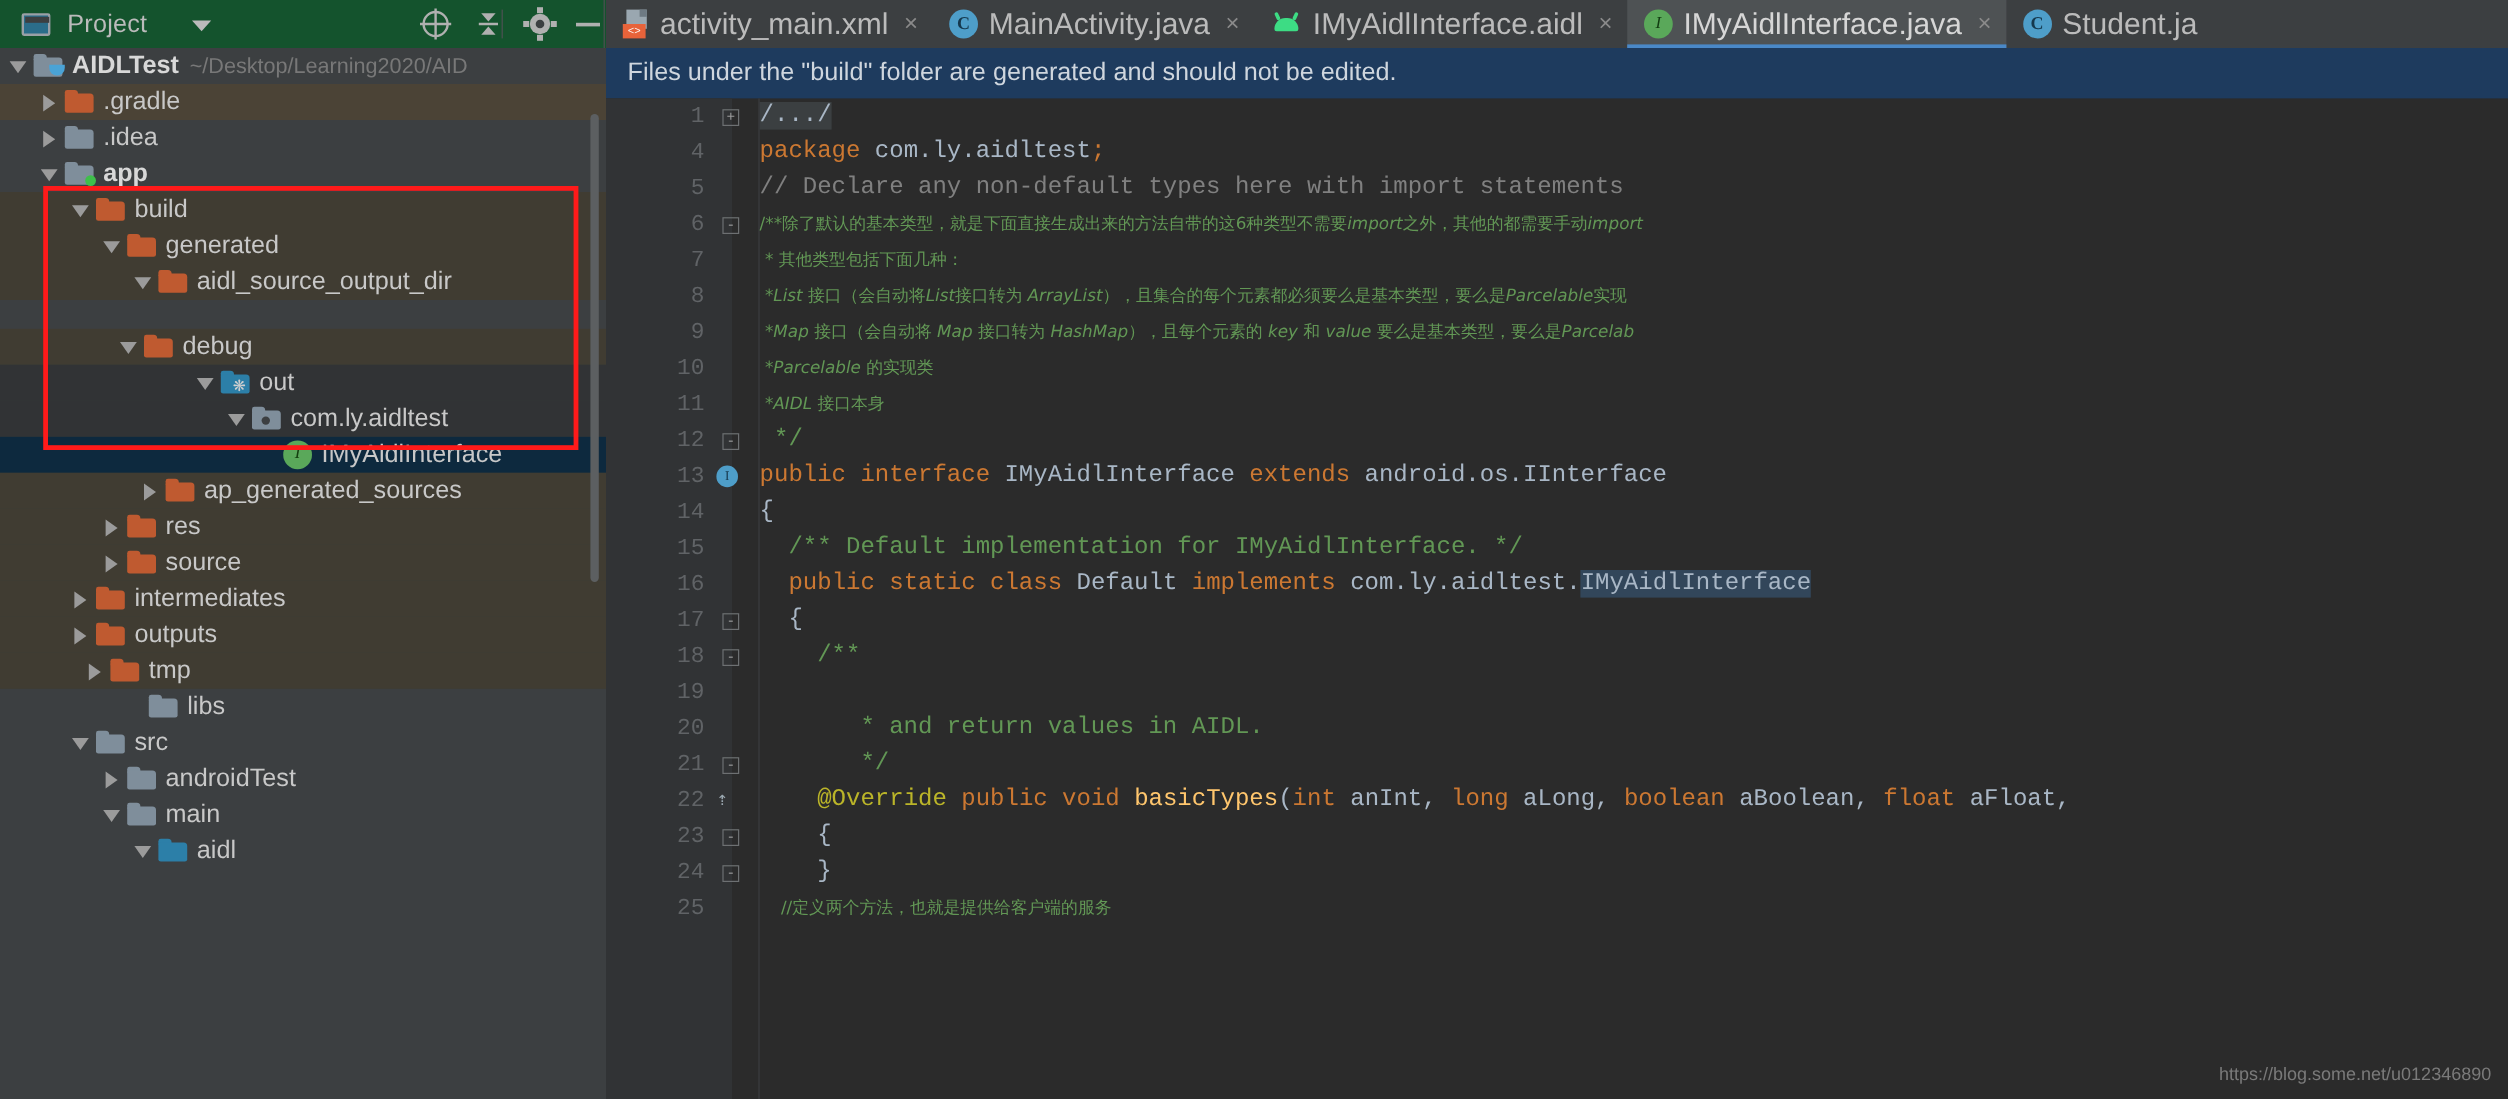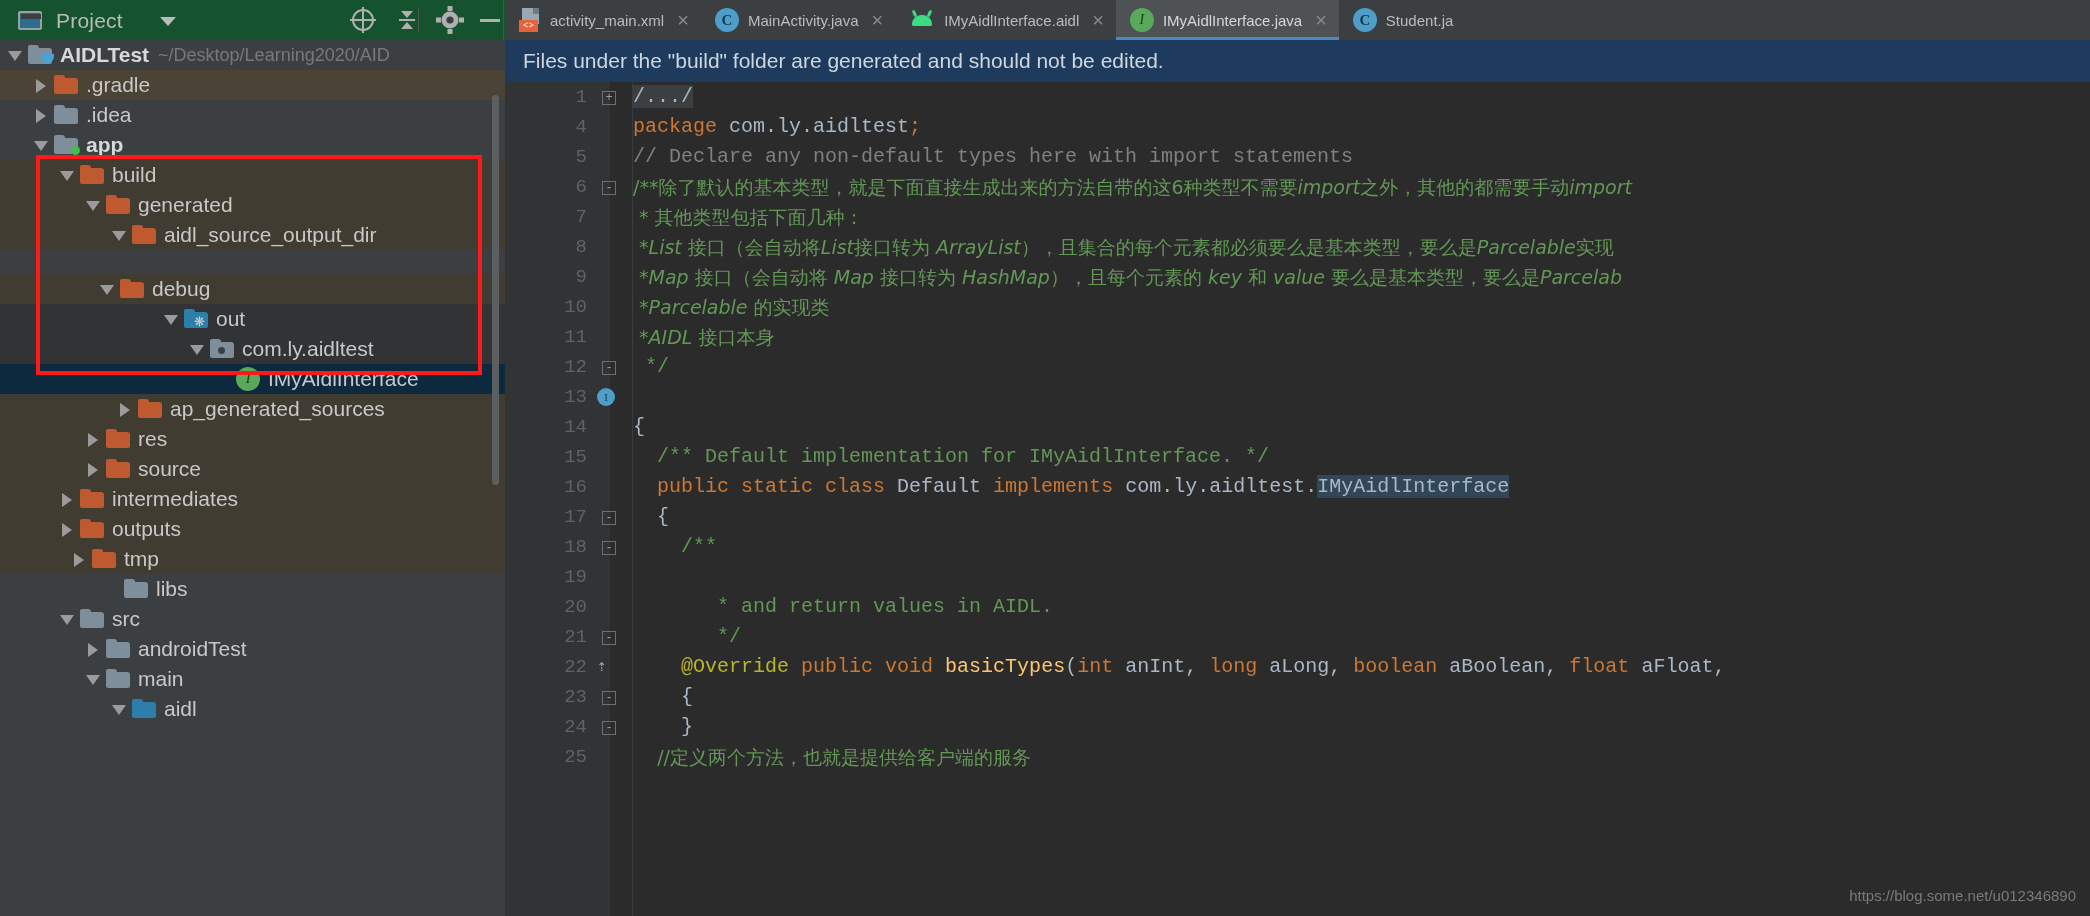--- a/index.html
+++ b/index.html
@@ -28,21 +28,21 @@
   .ico-collapse { left:387px; }
   .ico-gear { left:430px; }
   .ico-min { left:470px; }
   .tb-sep { position:absolute; top:8px; width:1px; height:24px; background:#4e5254; }
 
   
   .tabstrip { position:absolute; left:505px; top:0; width:1585px; height:40px; background:#3c3f41;
               display:flex; align-items:stretch; overflow:hidden; }
   .tab { display:flex; align-items:center; gap:9px; padding:0 12px 0 14px; height:40px; position:relative; }
   .tab.active { background:#4e5254; }
-  .tab .tab-label { font-size:15px; color:#bbbbbb; white-space:nowrap; }
+  .tab .tab-label { font-size:25px; color:#bbbbbb; white-space:nowrap; }
   .tab.active .tab-label { color:#d6d6d6; }
   .tab .tab-close { font-size:20px; color:#8a8a8a; line-height:1; padding-left:4px; }
   .tab.active::after { content:""; position:absolute; left:0; right:0; bottom:0; height:3px; background:#4a88c7; }
 
   
   .icn { width:22px; height:24px; position:relative; flex:0 0 auto; }
   .icn-xml .sheet { position:absolute; left:3px; top:0; width:17px; height:16px; background:#9aa7b0; }
   .icn-xml .sheet::after { content:""; position:absolute; right:0; top:0; width:6px; height:6px; background:#6e7a83; }
   .icn-xml .chip { position:absolute; left:0px; top:12px; width:19px; height:12px; background:#e8633a;
                    font-size:9px; color:#fff; text-align:center; line-height:12px; font-family:"Liberation Mono", monospace; }
@@ -104,21 +104,21 @@
   .lnum { position:absolute; left:0; width:82px; text-align:right; font-size:19px; color:#606366;
           font-family:"Liberation Mono", monospace; line-height:30px; }
   .gmark { position:absolute; left:92px; top:6px; width:18px; height:18px; }
   .gmark.iface { border-radius:50%; background:#4e9ec9; color:#16384c; font-size:11px;
                  display:flex; align-items:center; justify-content:center; font-family:"Liberation Serif", serif; }
   .gmark.override { color:#9aa7b0; font-size:16px; line-height:18px; font-family:"Liberation Mono", monospace;}
   .fmark { position:absolute; left:97px; top:9px; width:14px; height:14px; border:1px solid #6d7072; color:#9b9b9b;
            font-size:12px; line-height:12px; text-align:center; font-family:"Liberation Mono", monospace; }
   .ctext { position:absolute; left:128px; top:0; line-height:30px; font-size:20px;
            font-family:"Liberation Mono", monospace; white-space:pre; }
-  .ctext.cjk { font-family:"DejaVu Sans", sans-serif; font-size:19px; }
+  .ctext.cjk { font-family:"DejaVu Sans", sans-serif; font-size:14px; }
 
   .kw   { color:#cc7832; }
   .plain{ color:#a9b7c6; }
   .cmt  { color:#808080; }
   .doc  { color:#629755; font-style:italic; }
   .docp { color:#629755; }
   .anno { color:#bbb529; }
   .meth { color:#ffc66d; }
   .sel  { background:#32465a; }
   .foldtxt { background:#3b3f41; color:#a9b7c6; }
@@ -443,20 +443,21 @@
           <span class="ctext cjk"><span class="docp"> *</span><span class="doc">AIDL</span><span class="docp"> 接口本身</span></span>
         </div>
         <div class="cline" style="top: 270px;">
           <span class="lnum">12</span>
           <span class="fmark">-</span>
           <span class="ctext"><span class="docp"> */</span></span>
         </div>
         <div class="cline" style="top: 300px;">
           <span class="lnum">13</span>
           <span class="gmark iface">I</span>
+          <span class="ctext"><span class="kw">public interface</span> <span class="plain">IMyAidlInterface</span> <span class="kw">extends</span> <span class="plain">android.os.IInterface</span></span>
         </div>
         <div class="cline" style="top: 330px;">
           <span class="lnum">14</span>
           <span class="ctext"><span class="plain">{</span></span>
         </div>
         <div class="cline" style="top: 360px;">
           <span class="lnum">15</span>
           <span class="ctext"><span class="docp">  /** Default implementation for IMyAidlInterface. */</span></span>
         </div>
         <div class="cline" style="top: 390px;">

